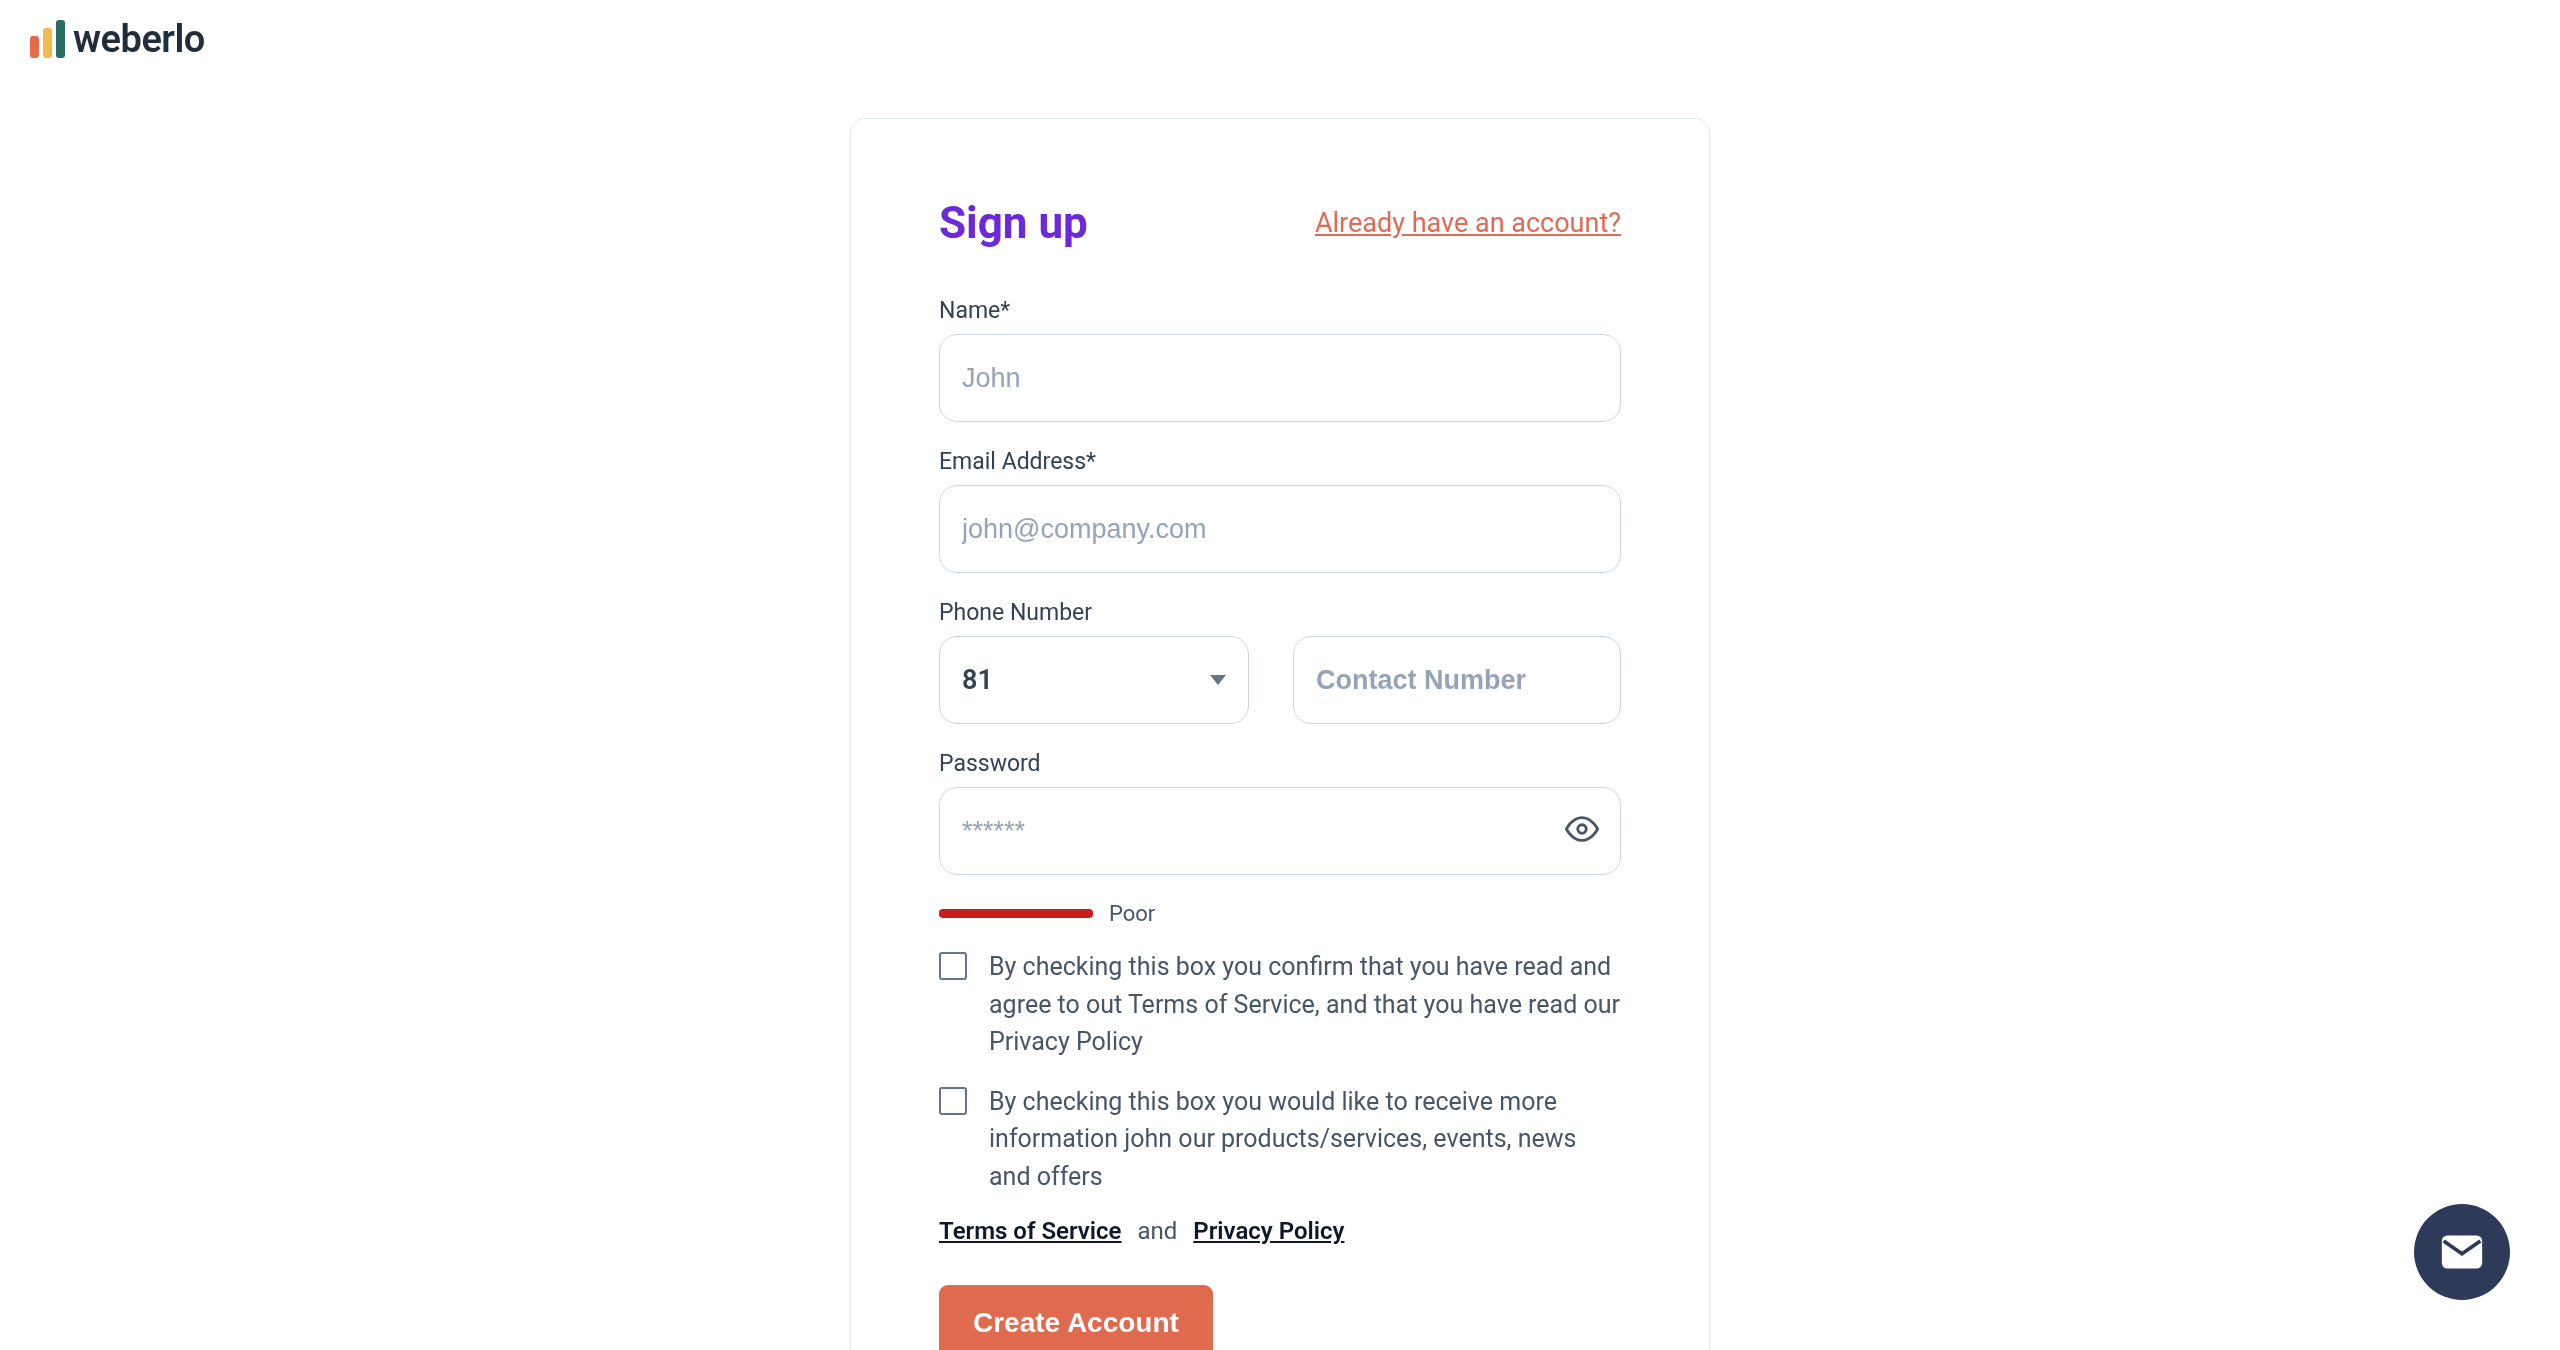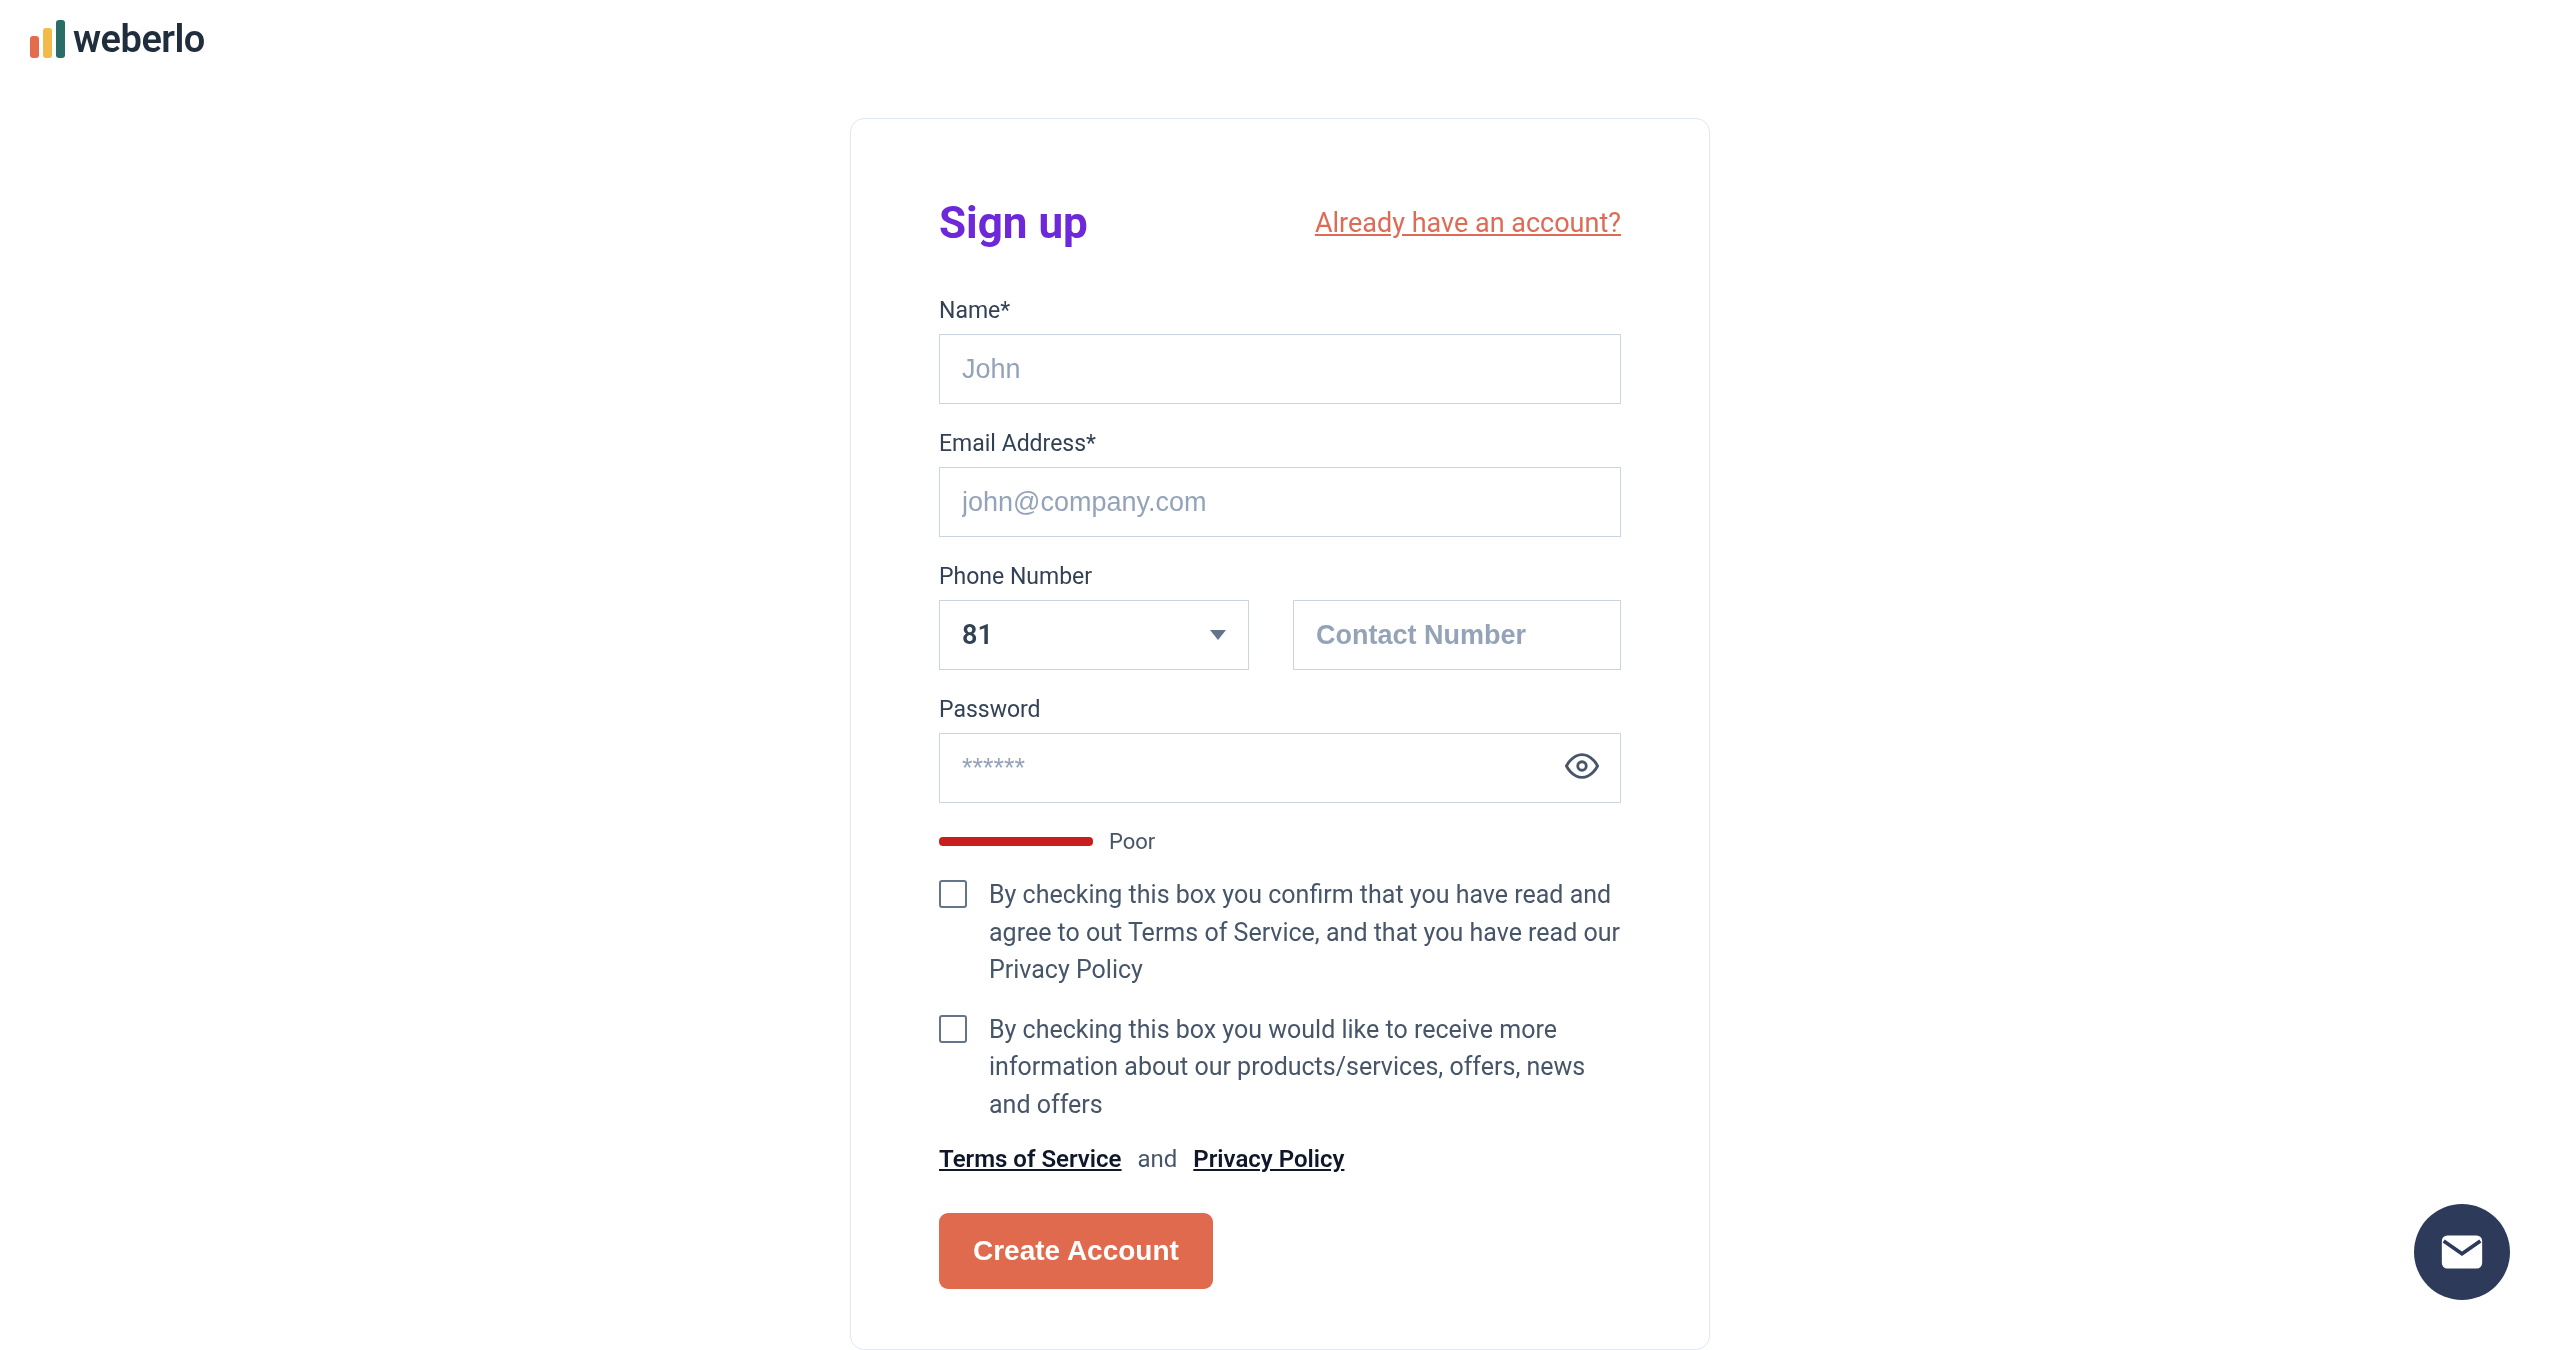--- a/index.html
+++ b/index.html
@@ -63,23 +63,23 @@
   }
   .form-group { margin-bottom: 26px; }
   .label {
     font-size: 23px;
     color:#334155;
     margin-bottom: 10px;
     display:block;
   }
   .input, .select-box {
     width: 100%;
-    height: 70px;
+    height: 88px;
     border: 1px solid #cbd5e1;
-    border-radius: 0;
+    border-radius: 18px;
     padding: 0 22px;
     font-size: 27px;
     color:#334155;
     background:#fff;
   }
   .input::placeholder { color:#94a3b8; }
   .phone-row { display:flex; gap: 44px; }
   .select-box {
     width: 310px;
     display:flex;
@@ -228,21 +228,21 @@
     <div class="strength-label">Poor</div>
   </div>
 
   <div class="check-row">
     <div class="checkbox"></div>
     <div class="check-text">By checking this box you confirm that you have read and agree to out Terms of Service, and that you have read our Privacy Policy</div>
   </div>
 
   <div class="check-row">
     <div class="checkbox"></div>
-    <div class="check-text">By checking this box you would like to receive more information about our products/services, offers, news and offers</div>
+    <div class="check-text">By checking this box you would like to receive more information john our products/services, events, news and offers</div>
   </div>
 
   <div class="legal-row">
     <a class="legal-link">Terms of Service</a>
     <span class="legal-sep">and</span>
     <a class="legal-link">Privacy Policy</a>
   </div>
 
   <button class="submit-btn">Create Account</button>
 </div>

